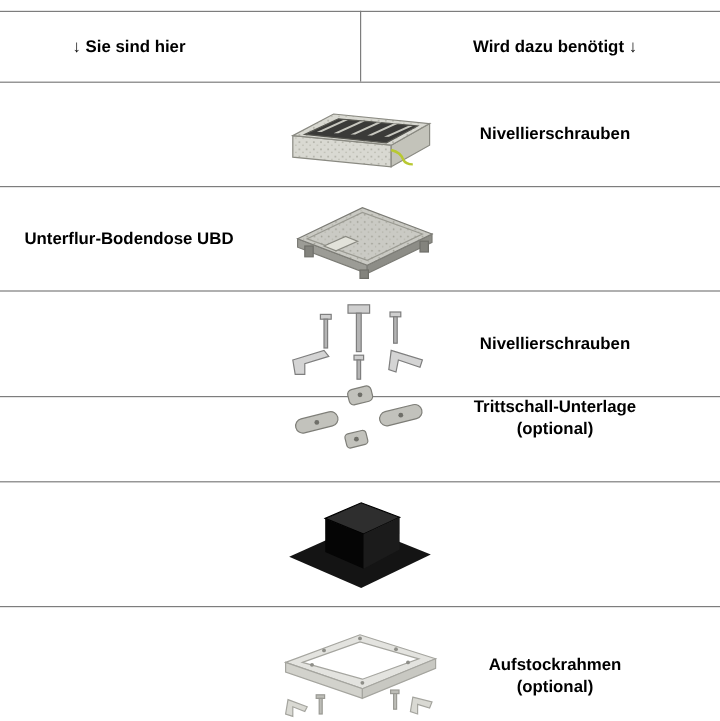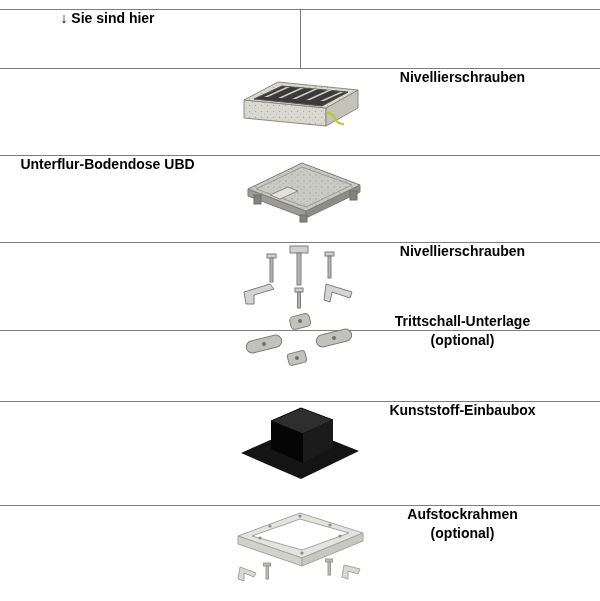--- a/index.html
+++ b/index.html
@@ -23,20 +23,21 @@
     position: absolute;
     width: 1px;
     background: #7d7d7d;
   }
   .row { position: absolute; left: 0; width: 600px; }
   .cell {
     position: absolute;
     top: 0;
     height: 100%;
     display: flex;
+    align-items: center;
     justify-content: center;
   }
   .cell.left   { left: 0;    width: 215px; }
   .cell.center { left: 215px; width: 170px; }
   .cell.right  { left: 360px; width: 205px; }
   .lbl {
     font-weight: bold;
     font-size: 14px;
     color: #000000;
     text-align: center;
@@ -55,20 +56,23 @@
   <div class="hline" style="top:155px"></div>
   <div class="hline" style="top:242px"></div>
   <div class="hline" style="top:330px"></div>
   <div class="hline" style="top:401px"></div>
   <div class="hline" style="top:505px"></div>
   <div class="vline" style="left:300px;top:9px;height:59px"></div>
 
   <div class="row" style="top:9px;height:59px">
     <div class="cell left">
       <span class="lbl">↓ Sie sind hier</span>
+    </div>
+    <div class="cell right">
+      <span class="lbl">Wird dazu benötigt ↓</span>
     </div>
   </div>
 
   <div class="row" style="top:68px;height:87px">
     <div class="cell center">
       <svg width="140" height="62" viewBox="0 0 140 62">
         <defs>
           <pattern id="speckle1" width="6" height="6" patternUnits="userSpaceOnUse">
             <rect width="6" height="6" fill="#d9d9d2"></rect>
             <circle cx="1.5" cy="1.5" r="0.7" fill="#a8a89e"></circle>
@@ -162,23 +166,20 @@
 
   <div class="row" style="top:401px;height:104px">
     <div class="cell center">
       <svg width="126" height="82" viewBox="0 0 126 82">
         <polygon points="4,52 64,78 122,50 62,26" fill="#141414"></polygon>
         <polygon points="34,20 64,7 96,19 66,33" fill="#2e2e2e" stroke="#000000"></polygon>
         <polygon points="34,20 66,33 66,62 34,48" fill="#050505"></polygon>
         <polygon points="66,33 96,19 96,46 66,62" fill="#1b1b1b"></polygon>
       </svg>
     </div>
-    <div class="cell right">
-      <span class="lbl">Kunststoff-Einbaubox</span>
-    </div>
   </div>
 
   <div class="row" style="top:505px;height:116px">
     <div class="cell center">
       <svg width="140" height="85" viewBox="0 0 140 85">
         <path d="M8,31 L70,8 L133,28 L72,53 Z M22,31 L70,14 L119,28 L72,45 Z" fill="#e3e3df" fill-rule="evenodd" stroke="#a5a59f"></path>
         <polygon points="8,31 8,39 72,61 72,53" fill="#d2d2cc" stroke="#a5a59f"></polygon>
         <polygon points="72,53 72,61 133,36 133,28" fill="#c8c8c2" stroke="#a5a59f"></polygon>
         <circle cx="40" cy="21" r="1.6" fill="#8e8e88"></circle>
         <circle cx="70" cy="11" r="1.6" fill="#8e8e88"></circle>

